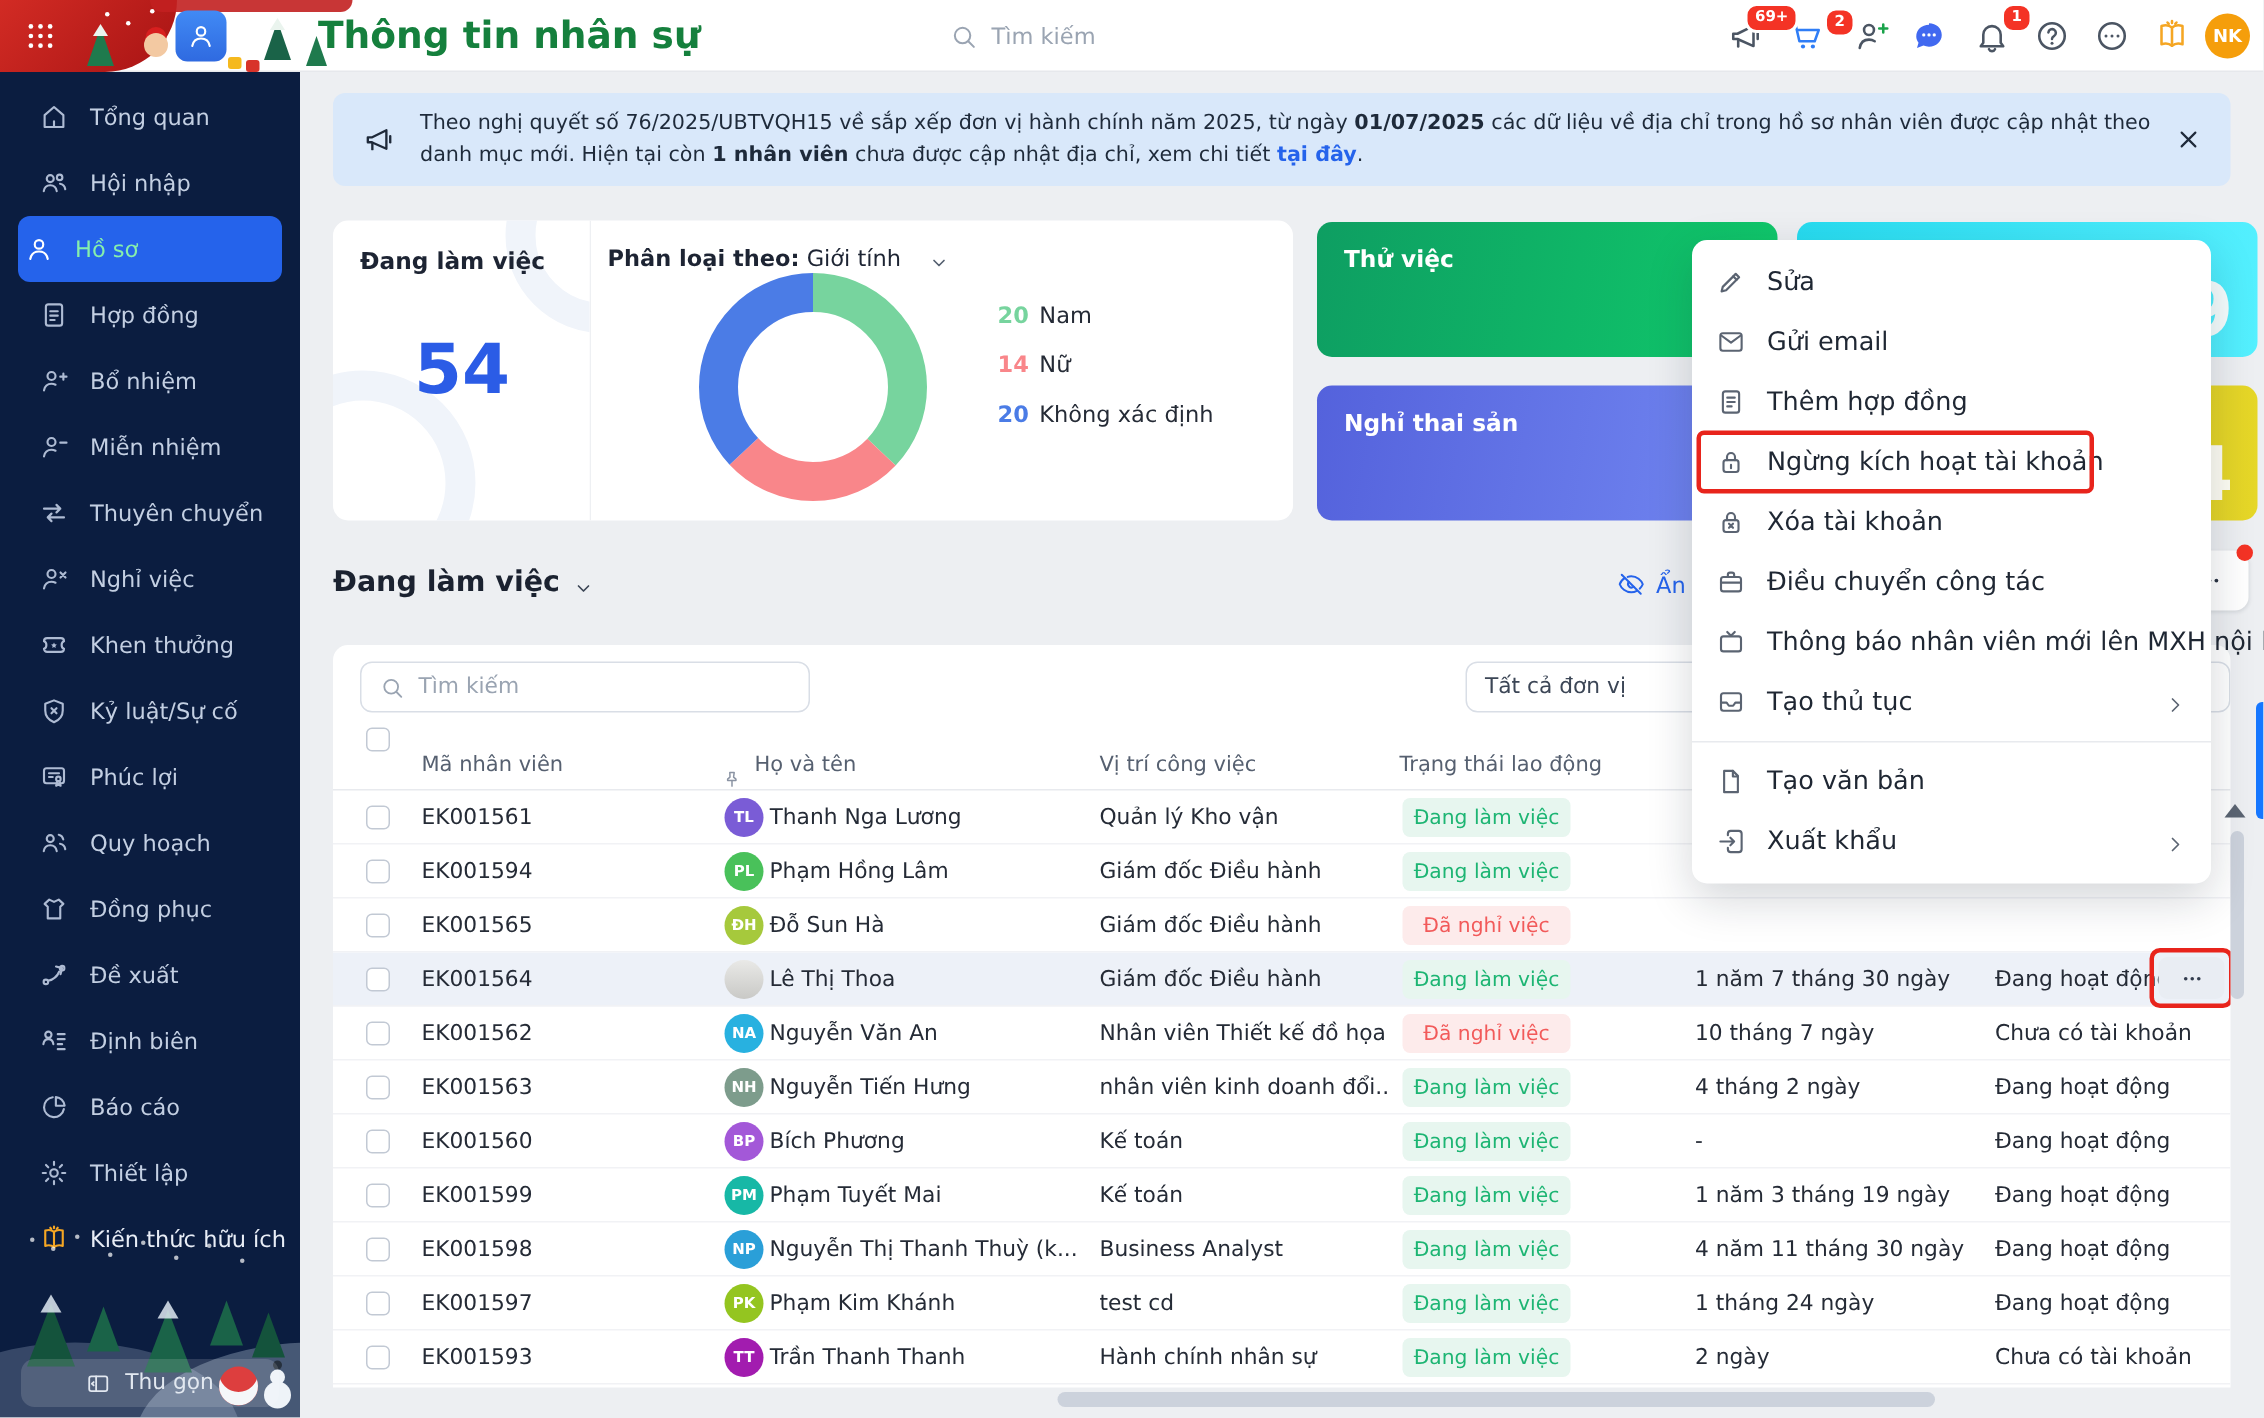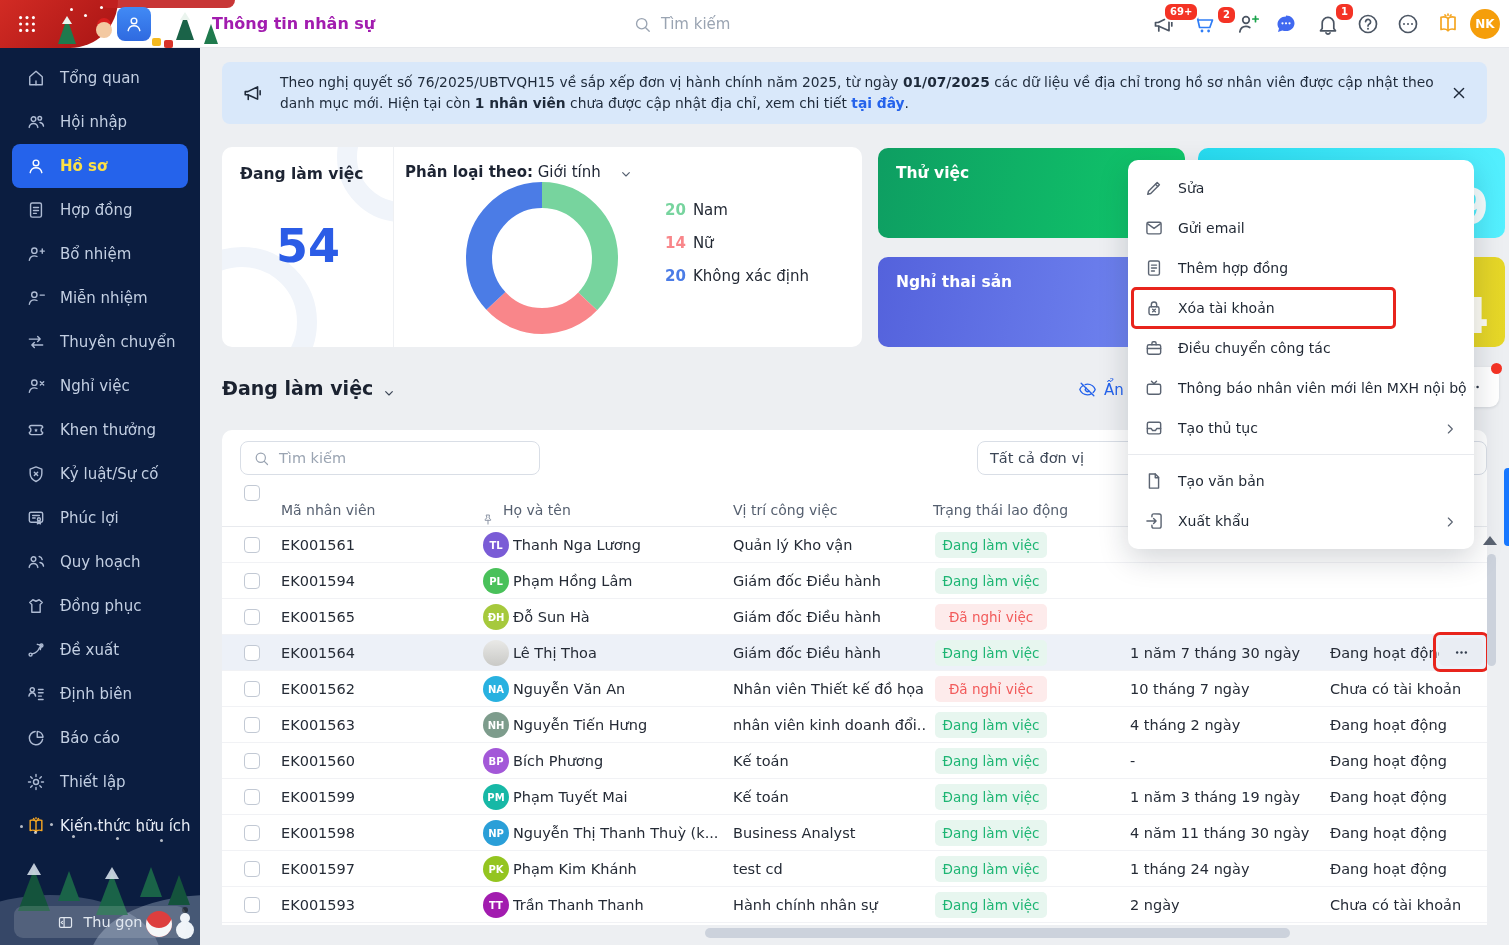--- a/index.html
+++ b/index.html
@@ -14,33 +14,33 @@
   .xmas-blob{position:absolute;left:0;top:0;width:118px;height:48px;background:linear-gradient(135deg,#d22b24,#a81414);border-radius:0 0 70px 0}
   .xmas-bar{position:absolute;left:100px;top:0;width:135px;height:8px;background:#c22020;border-radius:0 0 8px 8px;opacity:.9}
   .tb-tree{position:absolute;width:0;height:0;border-left:9px solid transparent;border-right:9px solid transparent;border-bottom:26px solid #1f7a4d}
   .tb-tip{position:absolute;width:0;height:0;border-left:5px solid transparent;border-right:5px solid transparent;border-bottom:8px solid #eaf4ee}
   .tb-santa{position:absolute;left:96px;top:22px;width:16px;height:16px;border-radius:50%;background:#f3c9a2;box-shadow:0 -5px 0 -1px #d81f1f}
   .tb-gift{position:absolute;width:9px;height:8px;border-radius:2px}
   .snowdot{position:absolute;width:3px;height:3px;border-radius:50%;background:#fff;
     box-shadow:14px 6px 0 #fff, 30px -2px 0 #fff, 52px 10px 0 #fff, 74px 2px 0 #fff, 96px 12px 0 #fff, 118px 4px 0 #fff, 140px 14px 0 #fff}
   .grid-icon{position:absolute;left:16px;top:13px;width:22px;height:22px;color:#fff}
   .app-icon{position:absolute;left:117px;top:7px;width:34px;height:34px;border-radius:8px;background:linear-gradient(180deg,#418af5,#2f6ae0);color:#fff;display:flex;align-items:center;justify-content:center}
-  .page-title{position:absolute;left:212px;top:0;height:48px;line-height:48px;font-size:16px;font-weight:bold;color:#a21caf;z-index:5}
+  .page-title{position:absolute;left:212px;top:0;height:48px;line-height:48px;font-size:25px;font-weight:bold;color:#15803d;z-index:5}
   .tb-search{position:absolute;left:633px;top:0;height:48px;display:flex;align-items:center;gap:9px;color:#9aa4b2}
   .tb-search .ph{font-size:15px;color:#9aa4b2}
   .tb-ic{position:absolute;top:12px;width:24px;height:24px;color:#4b5563}
   .badge{position:absolute;background:#f43325;color:#fff;font-size:10px;font-weight:bold;line-height:1;padding:3px 5px;border-radius:8px;border:2px solid #fff;z-index:6}
   .avatar-nk{position:absolute;left:1470px;top:9px;width:30px;height:30px;border-radius:50%;background:#f59e0b;color:#fff;font-weight:bold;font-size:12px;display:flex;align-items:center;justify-content:center}
 
   
   .sidebar{position:absolute;left:0;top:48px;width:200px;height:897px;background:#0b1d40;overflow:hidden;z-index:40}
   .side-list{position:absolute;left:0;top:8px;width:200px}
   .side-item{position:relative;height:44px;display:flex;align-items:center;gap:14px;padding:0 0 0 26px;color:#c3cfe2;font-size:15px;cursor:pointer}
   .side-item .ic{width:20px;height:20px;flex:0 0 20px;color:#aebbd3}
-  .side-item.active{background:#2563eb;border-radius:8px;margin:0 12px;padding-left:14px;color:#fde047;font-weight:bold}
+  .side-item.active{background:#2563eb;border-radius:8px;margin:0 12px;padding-left:4px;color:#86efac;font-weight:normal}
   .side-item.active .ic{color:#fff}
   .side-item.accent{color:#e8edf6}
   .side-item.accent .ic{color:#f5a623}
   .scene{position:absolute;left:0;bottom:0;width:200px;height:130px}
   .hill{position:absolute;border-radius:50%;background:rgba(210,224,243,.22)}
   .s-tree{position:absolute;width:0;height:0;border-left:16px solid transparent;border-right:16px solid transparent;border-bottom:42px solid #14533c}
   .s-tree.small{border-left-width:11px;border-right-width:11px;border-bottom-width:30px;border-bottom-color:#1a6348}
   .s-tip{position:absolute;width:0;height:0;border-left:7px solid transparent;border-right:7px solid transparent;border-bottom:12px solid #dfe9f2;opacity:.85}
   .s-santa{position:absolute;right:28px;bottom:8px;width:26px;height:26px;border-radius:50%;background:#d81f1f;box-shadow:inset 0 -9px 0 #f4f6f8}
   .s-snowman{position:absolute;right:6px;bottom:6px;width:18px;height:18px;border-radius:50%;background:#eef3f8;box-shadow:0 -12px 0 -4px #eef3f8,0 -20px 0 -6px #26303d}
@@ -113,21 +113,21 @@
   .dots-btn .ic{width:19px;height:19px}
 
   
   .v-up{position:absolute;left:1283px;top:488px;width:0;height:0;border-left:7px solid transparent;border-right:7px solid transparent;border-bottom:9px solid #5b6472;cursor:pointer}
   .v-thumb{position:absolute;left:1287px;top:506px;width:9px;height:112px;background:#ccd2dc;border-radius:5px;cursor:pointer}
   .blue-pill{position:absolute;left:1304px;top:420px;width:5px;height:78px;background:#1677ff;border-radius:4px 0 0 4px;cursor:pointer}
   .h-thumb{position:absolute;left:505px;top:880px;width:585px;height:10px;background:#ccd2dc;border-radius:6px;cursor:pointer}
 
   
   .cmenu{position:absolute;left:928px;top:112px;width:346px;background:#fff;border-radius:10px;box-shadow:0 10px 30px rgba(15,25,45,.18);padding:8px 0;z-index:50}
-  .cm-item{height:40px;display:flex;align-items:center;gap:14px;padding:0 16px;font-size:14px;color:#1f2733;cursor:pointer}
+  .cm-item{height:40px;display:flex;align-items:center;gap:14px;padding:0 16px;font-size:17px;color:#1f2733;cursor:pointer}
   .cm-item .ic{width:20px;height:20px;color:#5b6472;flex:0 0 20px}
   .cm-item .cm-label{flex:1;white-space:nowrap}
   .cm-item .chev{width:16px;height:16px;color:#5b6472}
   .cm-item.danger{color:#ef3b3b}
   .cm-item.danger .ic{color:#ef3b3b}
   .cm-div{height:1px;background:#e8eaee;margin:6px 0}
   .hl-box{position:absolute;left:931px;top:239px;width:265px;height:42px;border:3px solid #e8241c;border-radius:5px;z-index:60;pointer-events:none}
 </style>
 </head>
 <body>
@@ -663,20 +663,28 @@
           <span class="ic"><svg class="ic" viewBox="0 0 24 24" fill="none" stroke="currentColor" stroke-width="1.7" stroke-linecap="round" stroke-linejoin="round" style="width:100%;height:100%">
               <rect x="5.5" y="3.5" width="13" height="17" rx="2"></rect>
               <path d="M9 8.5h6M9 12h6M9 15.5h3.5"></path>
             </svg></span>
           <span class="cm-label">Thêm hợp đồng</span>
         </div>
         <div class="cm-item">
           <span class="ic"><svg class="ic" viewBox="0 0 24 24" fill="none" stroke="currentColor" stroke-width="1.7" stroke-linecap="round" stroke-linejoin="round" style="width:100%;height:100%">
               <rect x="6" y="10.5" width="12" height="9.5" rx="2"></rect>
               <path d="M8.8 10.5V8a3.2 3.2 0 0 1 6.4 0v2.5"></path>
+              <path d="M12 14.3v2.6"></path>
+            </svg></span>
+          <span class="cm-label">Ngừng kích hoạt tài khoản</span>
+        </div>
+        <div class="cm-item">
+          <span class="ic"><svg class="ic" viewBox="0 0 24 24" fill="none" stroke="currentColor" stroke-width="1.7" stroke-linecap="round" stroke-linejoin="round" style="width:100%;height:100%">
+              <rect x="6" y="10.5" width="12" height="9.5" rx="2"></rect>
+              <path d="M8.8 10.5V8a3.2 3.2 0 0 1 6.4 0v2.5"></path>
               <path d="M10.4 13.4l3.2 3.2M13.6 13.4l-3.2 3.2"></path>
             </svg></span>
           <span class="cm-label">Xóa tài khoản</span>
         </div>
         <div class="cm-item">
           <span class="ic"><svg class="ic" viewBox="0 0 24 24" fill="none" stroke="currentColor" stroke-width="1.7" stroke-linecap="round" stroke-linejoin="round" style="width:100%;height:100%">
               <rect x="4" y="8" width="16" height="11.5" rx="2"></rect>
               <path d="M9.5 8V6.2c0-.9.8-1.7 1.7-1.7h1.6c.9 0 1.7.8 1.7 1.7V8"></path>
               <path d="M4 12.5h16"></path>
             </svg></span>

